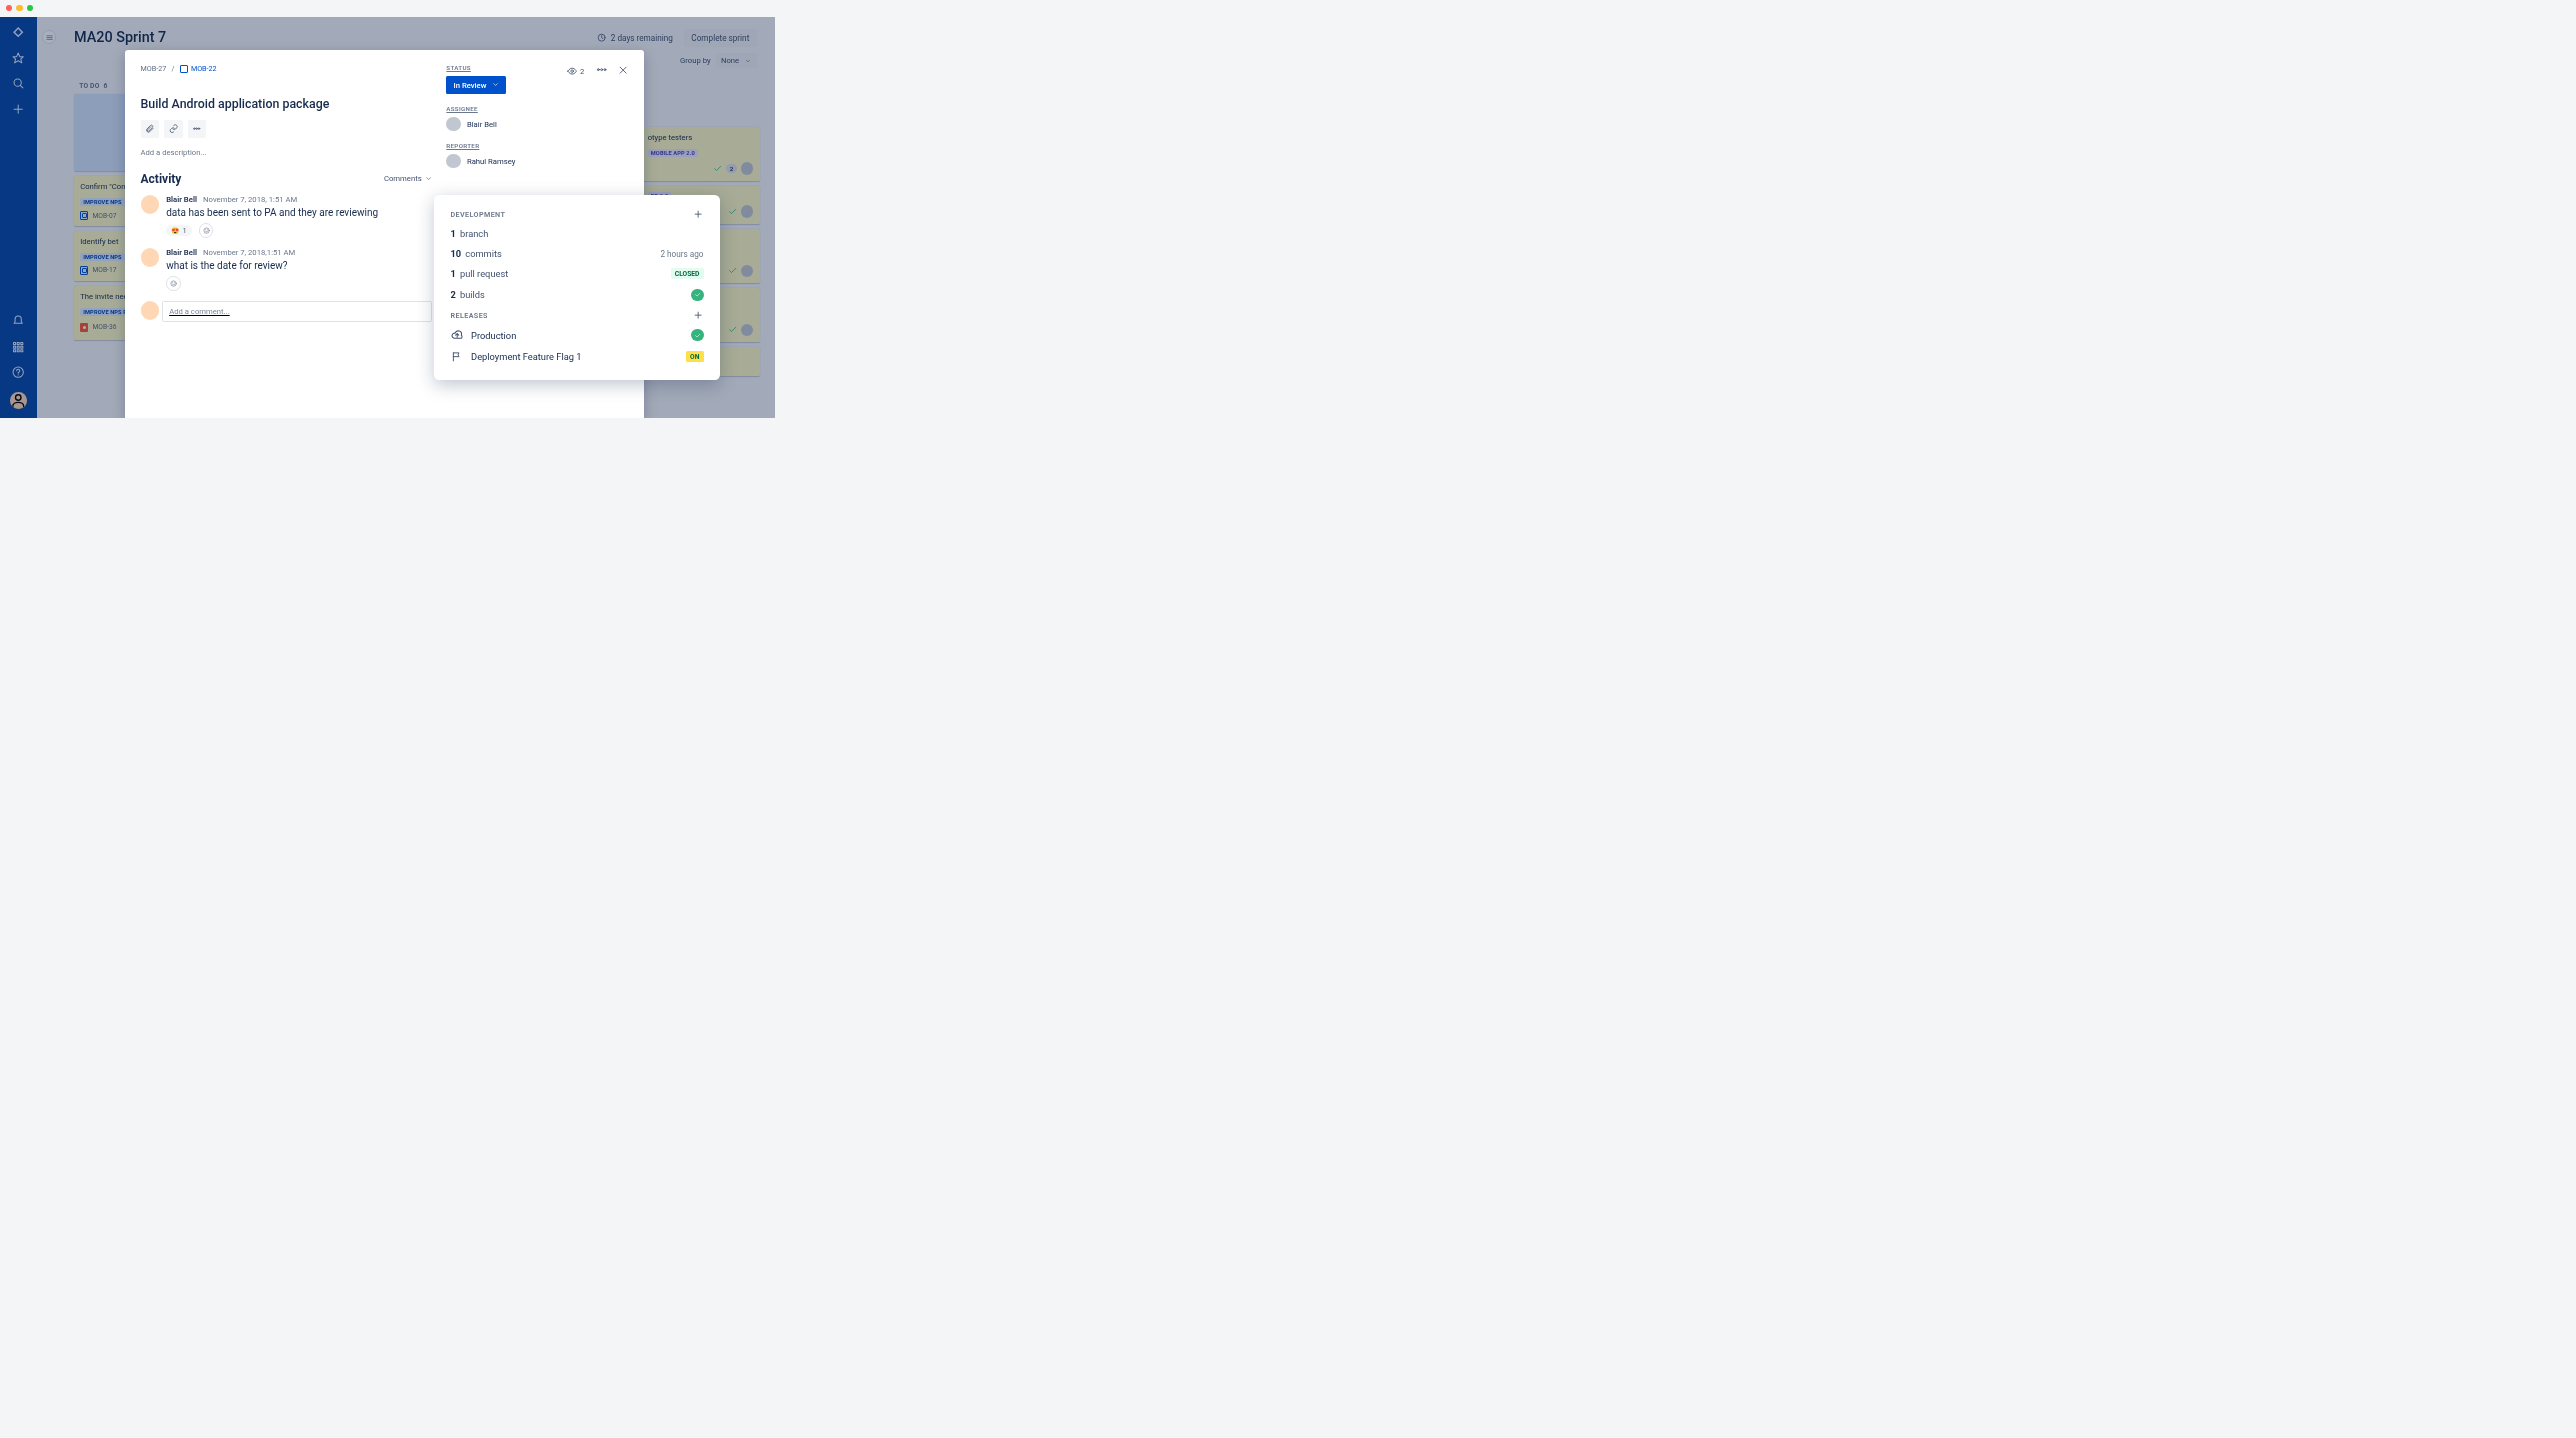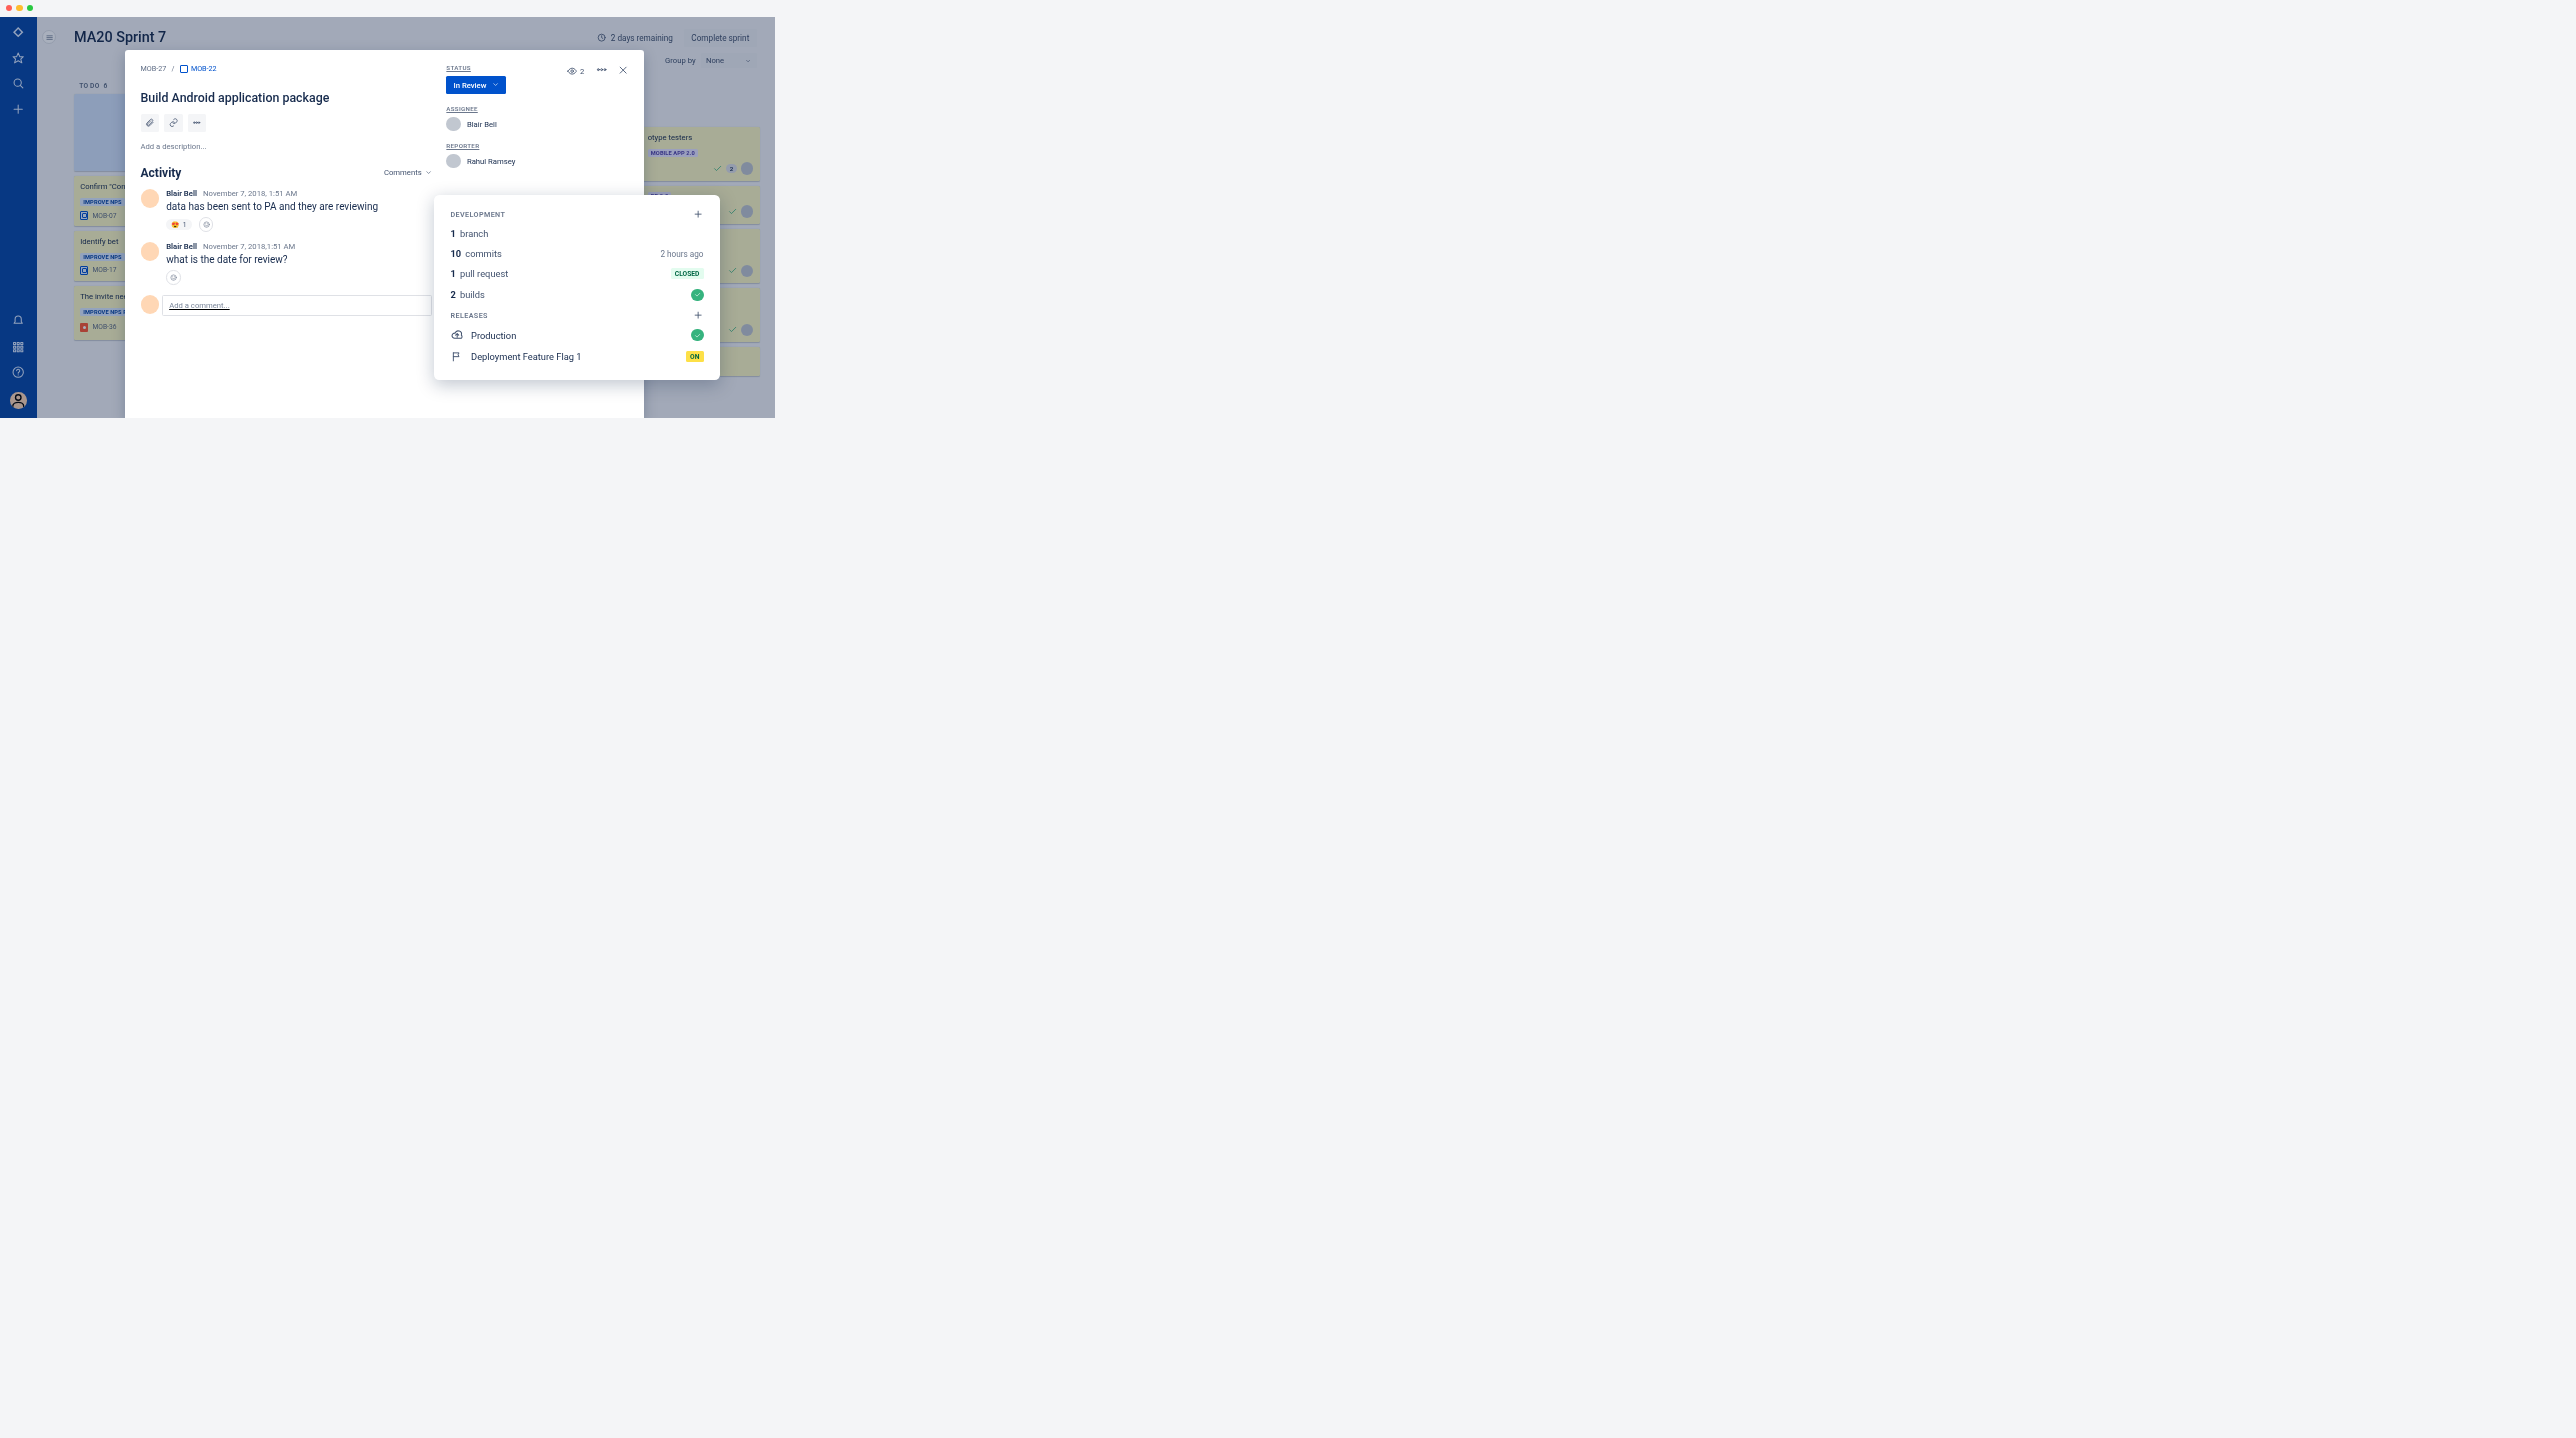--- a/index.html
+++ b/index.html
@@ -27,21 +27,21 @@
 .hamb svg{width:7.2px;height:7.2px;color:#42526e;}
 
 
 .board { position:absolute; left:37px; top:16.5px; right:0; bottom:0; padding: 12.4px 18.5px 0 37px; z-index:1; }
 .board-header { display:flex; align-items:center; justify-content:space-between; margin-bottom:6.2px; }
 .board-title { font-size:14.4px; font-weight:500; color:#172b4d; }
 .header-right { display:flex; align-items:center; gap:11.3px; color:#42526e; font-size:8.2px; }
 .header-right .remain { display:flex; align-items:center; gap:4.1px; }
 .complete-btn { background:#f0f1f4; padding:4.1px 7.2px; border-radius:1.5px; color:#42526e; }
 .filterbar { display:flex; justify-content:flex-end; align-items:center; gap:5.2px; color:#42526e; font-size:7.7px; margin-bottom:9.3px; }
-.none-select { background:#f0f1f4; padding:3.1px 5.2px; border-radius:1.5px; display:flex; align-items:center; gap:21px; }
+.none-select { background:#f0f1f4; padding:3.1px 5.2px; border-radius:1.5px; display:flex; align-items:center; gap:6px; }
 
 .columns { display:flex; gap:10.3px; }
 .col { width: 160px; }
 .col-head { color:#5e6c84; font-size:6.7px; font-weight:600; letter-spacing:0.2px; text-transform:uppercase; padding:4.1px 5.2px; }
 .col-head .count { margin-left:2.1px; }
 
 .card { background:#fef9c3; border-radius:1.5px; box-shadow: 0 0.5px 1px rgba(9,30,66,0.2); padding:6.2px; margin-bottom:5.2px; }
 .card.hero { padding:0; overflow:hidden; }
 .hero-img { height:77px; background:#d4e3fa; display:flex; align-items:flex-end; justify-content:center; }
 .card-title { font-size:7.7px; color:#172b4d; line-height:1.4; margin-bottom:5.2px; }
@@ -60,21 +60,21 @@
 .right-foot { display:flex; align-items:center; gap:4.1px; }
 .estimate { background:#dfe1e6; color:#172b4d; font-size:6.2px; font-weight:600; border-radius:5.2px; padding:0.5px 3.6px; }
 .mini-avatar { width:12.4px; height:12.4px; border-radius:50%; background:#c1c7d0; overflow:hidden; }
 .check { color:#36b37e; }
 
 
 .modal { position:absolute; top:50px; left:125px; width:519px; bottom:0; background:#fff; border-radius:3.1px 3.1px 0 0; box-shadow:0 4.1px 12.4px rgba(9,30,66,0.25); z-index:10; padding:14.4px 15.5px; display:flex; gap:14.4px; }
 .modal-left { flex:1.6; }
 .modal-right { flex:1; }
 
-.breadcrumb { display:flex; align-items:center; gap:5.2px; color:#5e6c84; font-size:7.2px; margin-bottom:17px; }
+.breadcrumb { display:flex; align-items:center; gap:5.2px; color:#5e6c84; font-size:7.2px; margin-bottom:23px; }
 .breadcrumb .sep { color:#6b778c; }
 .breadcrumb .key2 { display:flex; align-items:center; gap:3.1px; color:#0052cc; }
 .breadcrumb .keyicon { width:8.2px; height:8.2px; border:1px solid #0052cc; border-radius:1px; background:#fff; }
 .issue-title { font-size:12.4px; font-weight:500; color:#172b4d; margin-bottom:8.2px; }
 .action-row { display:flex; gap:5.2px; margin-bottom:10.3px; }
 .icon-btn { width:18.5px; height:18.5px; border-radius:1.5px; background:#f4f5f7; display:flex; align-items:center; justify-content:center; color:#42526e; cursor:pointer; }
 .icon-btn svg { width:9.3px; height:9.3px; }
 .desc-placeholder { color:#6b778c; font-size:7.7px; margin-bottom:14.4px; }
 .activity-head { display:flex; justify-content:space-between; align-items:center; margin-bottom:9.3px; }
 .activity-head .lbl { font-weight:700; color:#172b4d; font-size:12px; }

